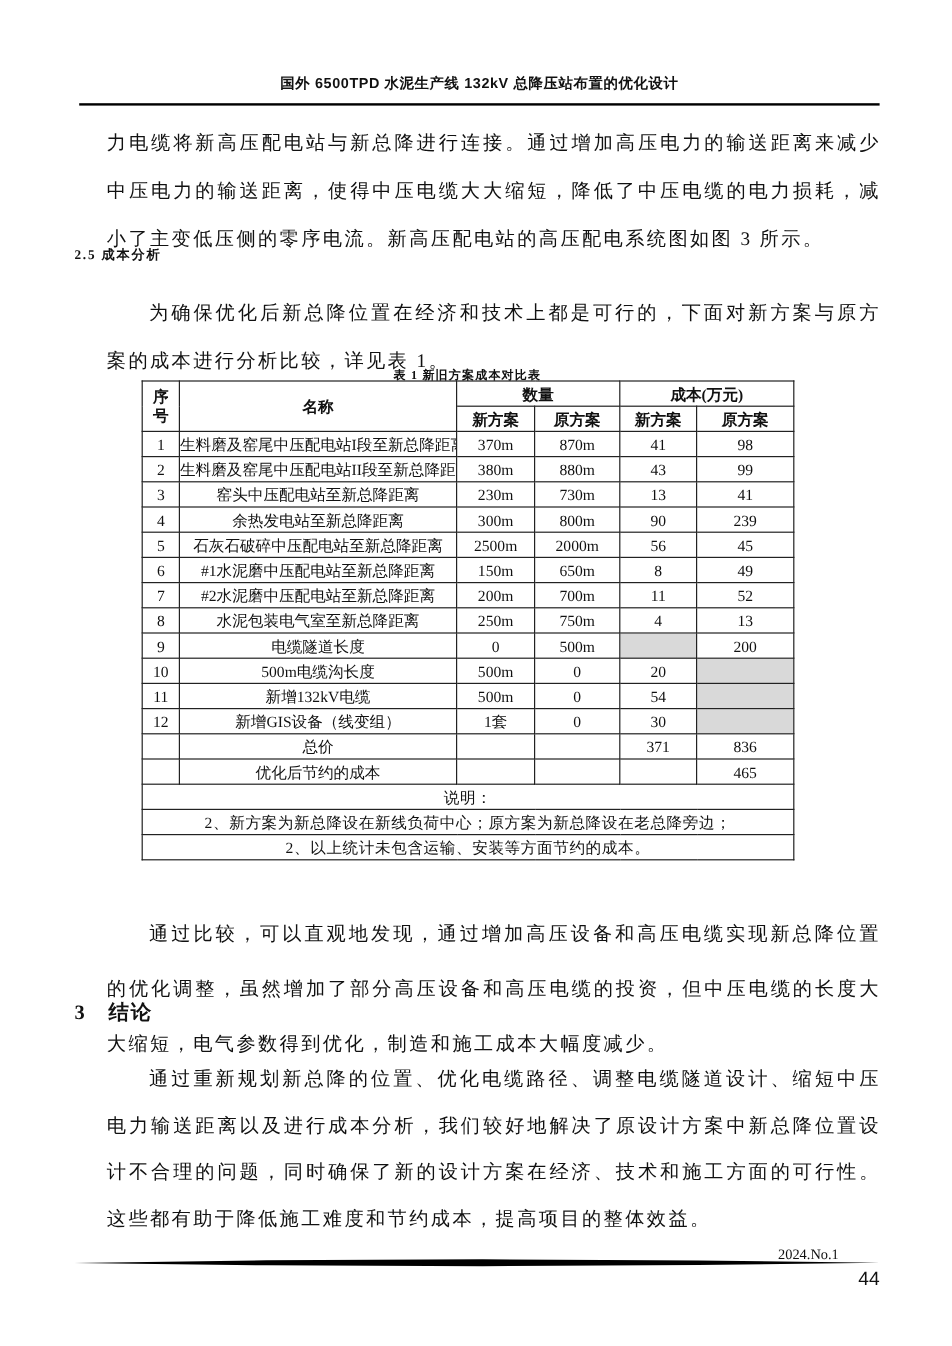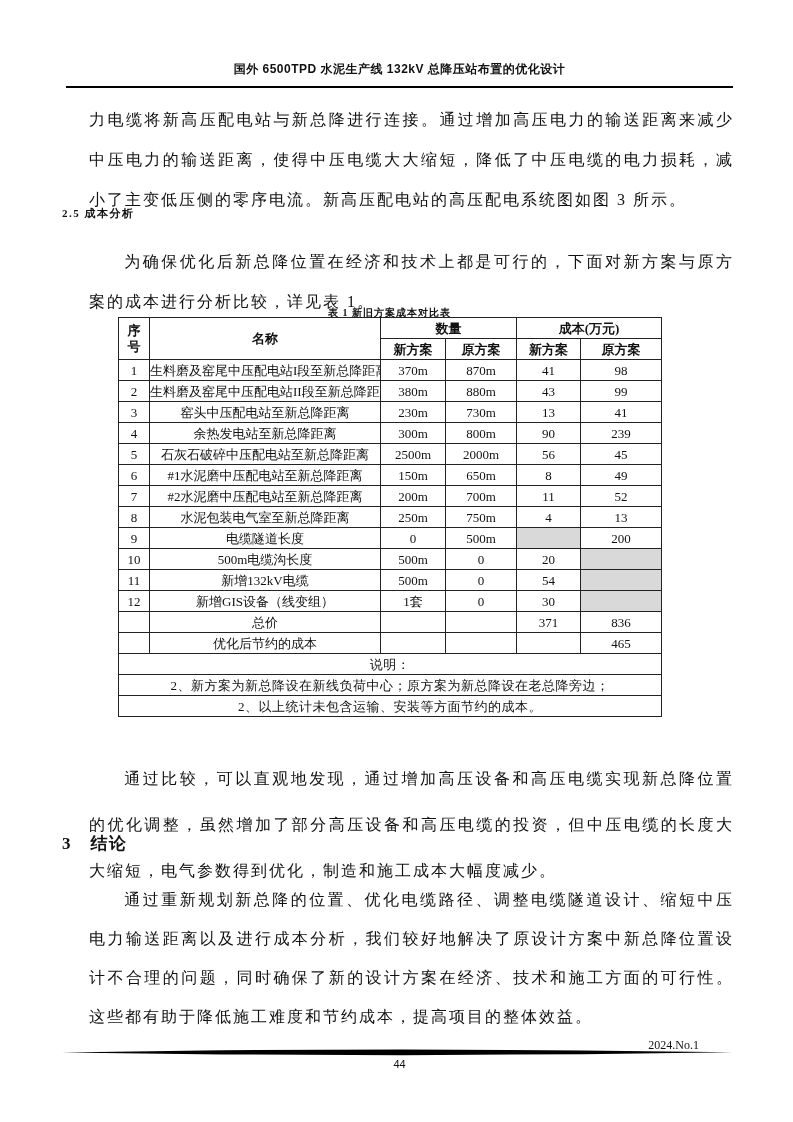--- a/index.html
+++ b/index.html
@@ -36,21 +36,21 @@
   .cost-table th,.cost-table td{
     border:1px solid #222;padding:0;text-align:center;height:20px;line-height:19px;
     overflow:hidden;white-space:nowrap;
   }
   .cost-table th{font-weight:bold;white-space:normal}
   .seq-wrap{display:inline-block;width:1.1em;word-break:break-all;line-height:16px;vertical-align:middle;letter-spacing:0}
   .shaded{background:#d9d9d9}
   .note-cell{text-align:left;padding:0 3px;letter-spacing:.5px;white-space:normal}
   .footer-rule{position:absolute;top:1049px;left:62px;width:671px;height:7px;display:block}
   .page-number{
-    position:absolute;top:1058px;left:66px;width:667px;text-align:center;font-size:11px;
+    position:absolute;top:1058px;left:66px;width:667px;text-align:right;font-size:16px;
     font-family:"Liberation Sans","DejaVu Sans",sans-serif;
   }
   .issue{
     position:absolute;top:1024px;right:94px;font-size:12px;
     font-family:Liberation Serif, serif;
     margin-top:14px;
   }
 </style>
 </head>
 <body>

